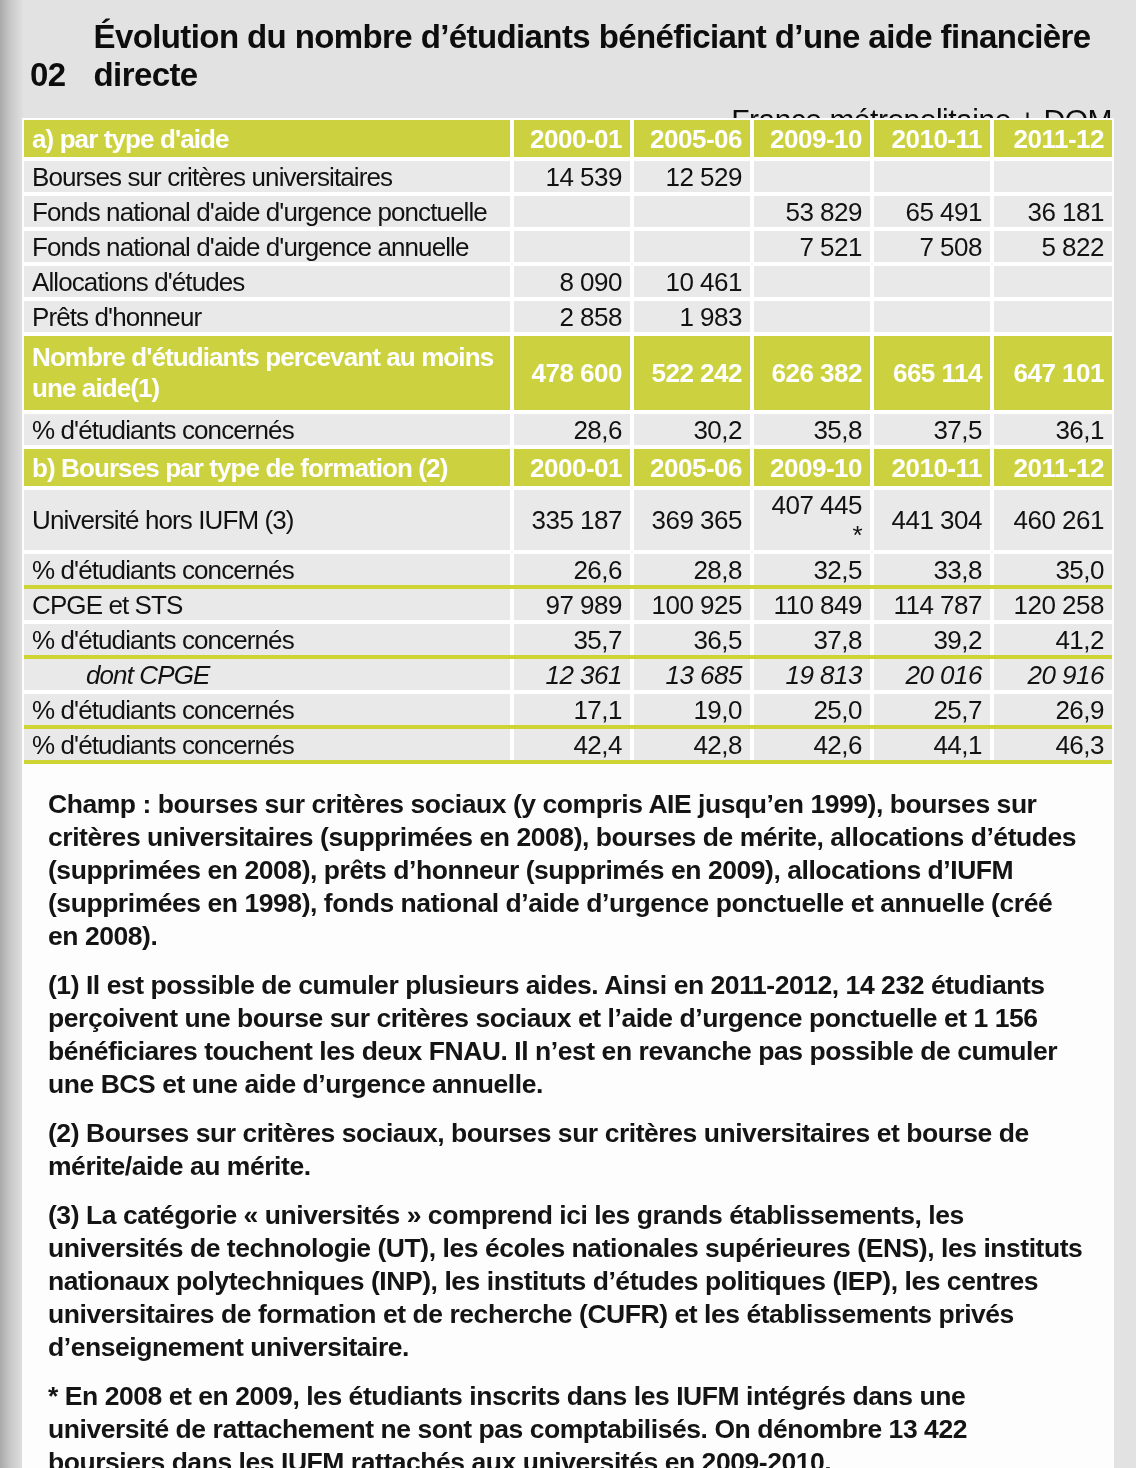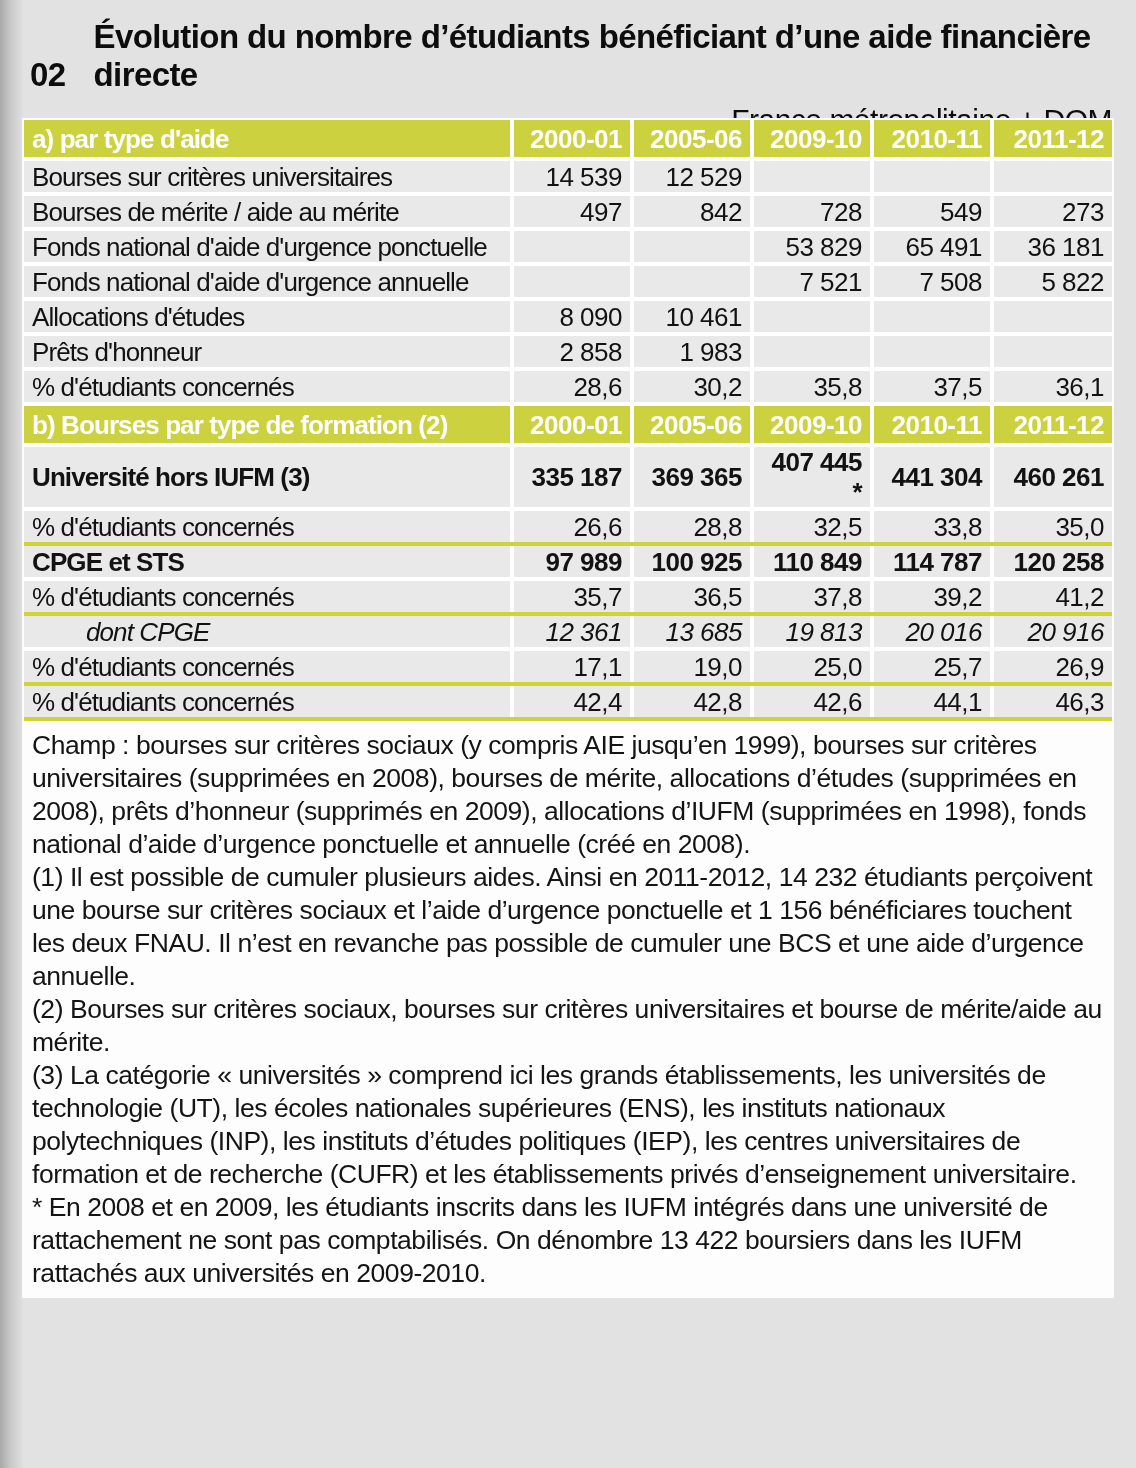--- a/index.html
+++ b/index.html
@@ -36,31 +36,31 @@
   col.c-year{width:120px;}
   td{
     background:var(--rowbg);font-size:26px;height:31px;line-height:30px;
     padding:0 8px;border-bottom:4px solid #fff;color:var(--ink);
     overflow:hidden;
   }
   td.lbl{text-align:left;letter-spacing:-0.9px;white-space:nowrap;}
   td.num{text-align:right;border-left:4px solid #fff;letter-spacing:-0.5px;}
   tr.sec-head td{background:var(--accent);color:#fff;font-weight:bold;height:37px;}
   tr.r-green td{background:var(--accent);color:#fff;font-weight:bold;}
-  tr.r-bold td{font-weight:bold;margin-left:39px;}
+  tr.r-bold td{font-weight:normal;margin-left:39px;}
   tr.r-italic td{font-style:italic;}
   tr.r-dont td{font-style:italic;margin-top:12px;}
   tr.r-dont td.lbl{padding-left:62px;}
   tr.wrap td{height:auto;padding-top:6px;padding-bottom:6px;line-height:31px;}
   tr.wrap td.lbl{white-space:normal;}
   tr.divider td{border-bottom:4px solid var(--divider);}
   
   .notes{padding:8px 8px 2px 8px;font-size:26.5px;line-height:33px;
     letter-spacing:-0.45px;color:#141414;}
-  .notes p{margin:0;}
+  .notes p{margin:16px;font-weight:bold;}
 </style>
 </head>
 <body>
 
 <div class="edge"></div>
 
 <header class="doc-header">
   <div class="title-line">
     <span>02</span>
     <span>Évolution du nombre d’étudiants bénéficiant d’une aide financière directe</span>
@@ -92,28 +92,20 @@
     <tbody>
         <tr class="r-normal">
           <td class="lbl">Bourses sur critères universitaires</td>
           <td class="num">14 539</td>
           <td class="num">12 529</td>
           <td class="num"></td>
           <td class="num"></td>
           <td class="num"></td>
         </tr>
         <tr class="r-normal">
-          <td class="lbl">Bourses de mérite / aide au mérite</td>
-          <td class="num">497</td>
-          <td class="num">842</td>
-          <td class="num">728</td>
-          <td class="num">549</td>
-          <td class="num">273</td>
-        </tr>
-        <tr class="r-normal">
           <td class="lbl">Fonds national d'aide d'urgence ponctuelle</td>
           <td class="num"></td>
           <td class="num"></td>
           <td class="num">53 829</td>
           <td class="num">65 491</td>
           <td class="num">36 181</td>
         </tr>
         <tr class="r-normal">
           <td class="lbl">Fonds national d'aide d'urgence annuelle</td>
           <td class="num"></td>
@@ -130,20 +122,28 @@
           <td class="num"></td>
           <td class="num"></td>
         </tr>
         <tr class="r-normal">
           <td class="lbl">Prêts d'honneur</td>
           <td class="num">2 858</td>
           <td class="num">1 983</td>
           <td class="num"></td>
           <td class="num"></td>
           <td class="num"></td>
+        </tr>
+        <tr class="r-green wrap">
+          <td class="lbl">Nombre d'étudiants percevant au moins une aide(1)</td>
+          <td class="num">478 600</td>
+          <td class="num">522 242</td>
+          <td class="num">626 382</td>
+          <td class="num">665 114</td>
+          <td class="num">647 101</td>
         </tr>
         <tr class="r-normal">
           <td class="lbl">% d'étudiants concernés</td>
           <td class="num">28,6</td>
           <td class="num">30,2</td>
           <td class="num">35,8</td>
           <td class="num">37,5</td>
           <td class="num">36,1</td>
         </tr>
       </tbody>

